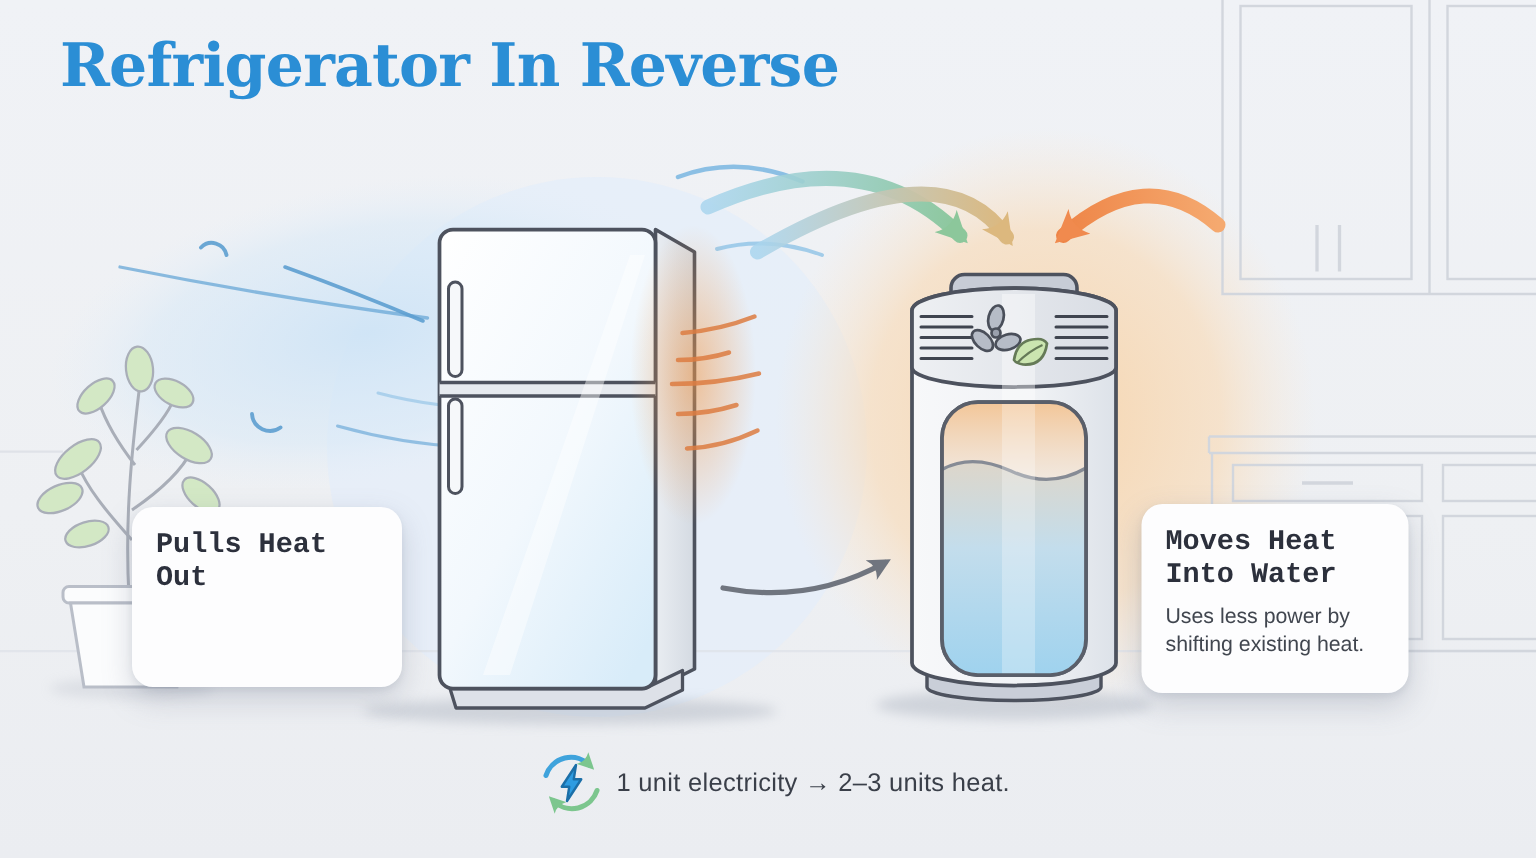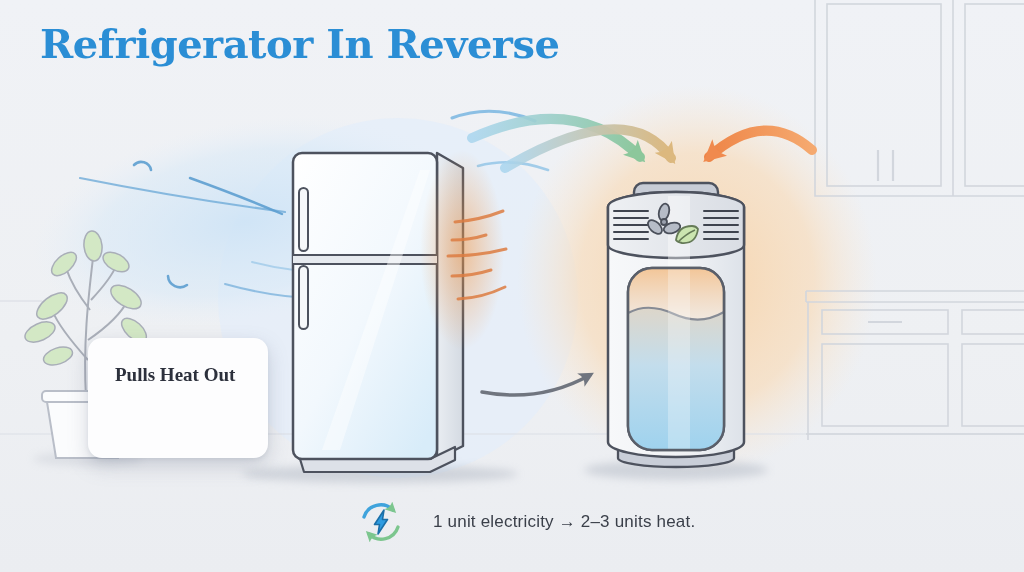--- a/index.html
+++ b/index.html
@@ -15,29 +15,29 @@
     font-size:40px;letter-spacing:-0.5px;color:#2b8ed5;line-height:1.1;
   }
   .card{
     position:absolute;background:#fdfdfe;border-radius:14px;
     box-shadow:0 8px 20px rgba(110,120,140,0.28),0 2px 4px rgba(110,120,140,0.12);
     padding:15px 16px;box-sizing:border-box;
   }
   .card-left{left:88px;top:338px;width:180px;height:120px;}
   .card-right{left:761px;top:336px;width:178px;height:126px;}
   .card h2{
-    margin:11px;font-family:Liberation Serif, serif;font-weight:bold;
+    margin:0;font-family:Liberation Mono, monospace;font-weight:bold;
     font-size:19px;line-height:1.15;color:#2c303c;
   }
   .card p{
     margin:7px 0 0 0;font-size:14.2px;line-height:1.34;color:#41464f;
   }
   .caption{
     position:absolute;left:358px;top:498px;height:48px;
-    display:flex;align-items:center;gap:29px;
+    display:flex;align-items:center;gap:7px;
   }
   .caption .txt{font-size:17px;color:#3a3f49;letter-spacing:0.2px;}
 </style>
 </head>
 <body>
 
 <div class="canvas">
 
   <svg class="scene" width="1024" height="572" viewBox="0 0 1024 572">
     <defs>
@@ -244,20 +244,24 @@
 
     <path d="M482,392 Q540,403 590,375" fill="none" stroke="#70757f" stroke-width="3.5" stroke-linecap="round" marker-end="url(#mGray)"></path>
   </svg>
 
   <h1 class="title">Refrigerator In Reverse</h1>
 
   <div class="card card-left">
     <h2>Pulls Heat Out</h2>
   </div>
 
+  <div class="card card-right">
+    <h2>Moves Heat Into Water</h2>
+    <p>Uses less power by shifting existing heat.</p>
+  </div>
 
   <div class="caption">
     <svg width="46" height="46" viewBox="-23 -23 46 46">
       <defs>
         <marker id="mCycle" viewBox="0 0 10 10" refX="6" refY="5" markerWidth="11" markerHeight="11" orient="auto" markerUnits="userSpaceOnUse">
           <path d="M0,0 L10,5 L0,10 Q3,5 0,0 Z" fill="#7cc68e"></path>
         </marker>
       </defs>
       <path d="M-17,-5 A17.5,17.5 0 0 1 12,-12" fill="none" stroke="#3fa3dc" stroke-width="3.4" stroke-linecap="round" marker-end="url(#mCycle)"></path>
       <path d="M17,5 A17.5,17.5 0 0 1 -12,12" fill="none" stroke="#7cc68e" stroke-width="3.4" stroke-linecap="round" marker-end="url(#mCycle)"></path>

